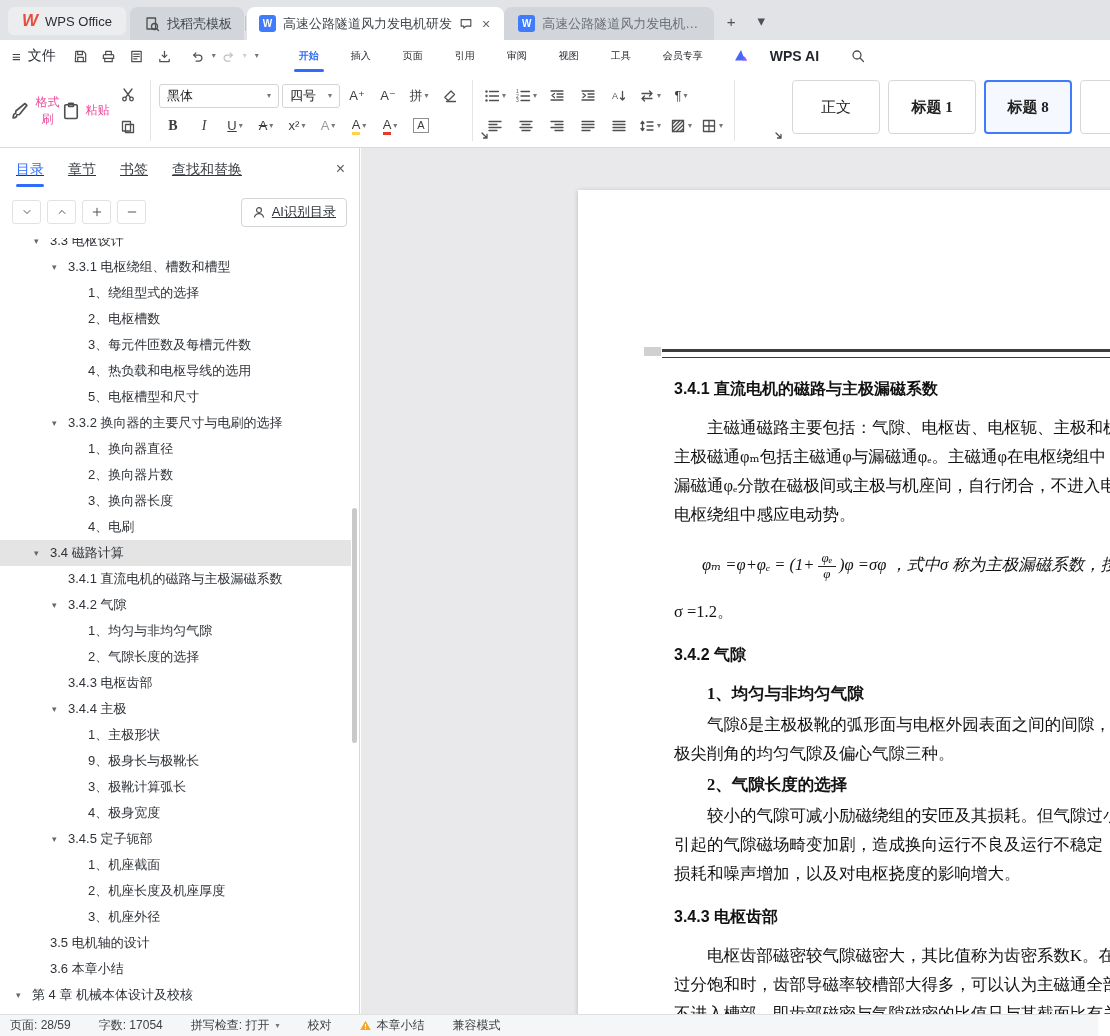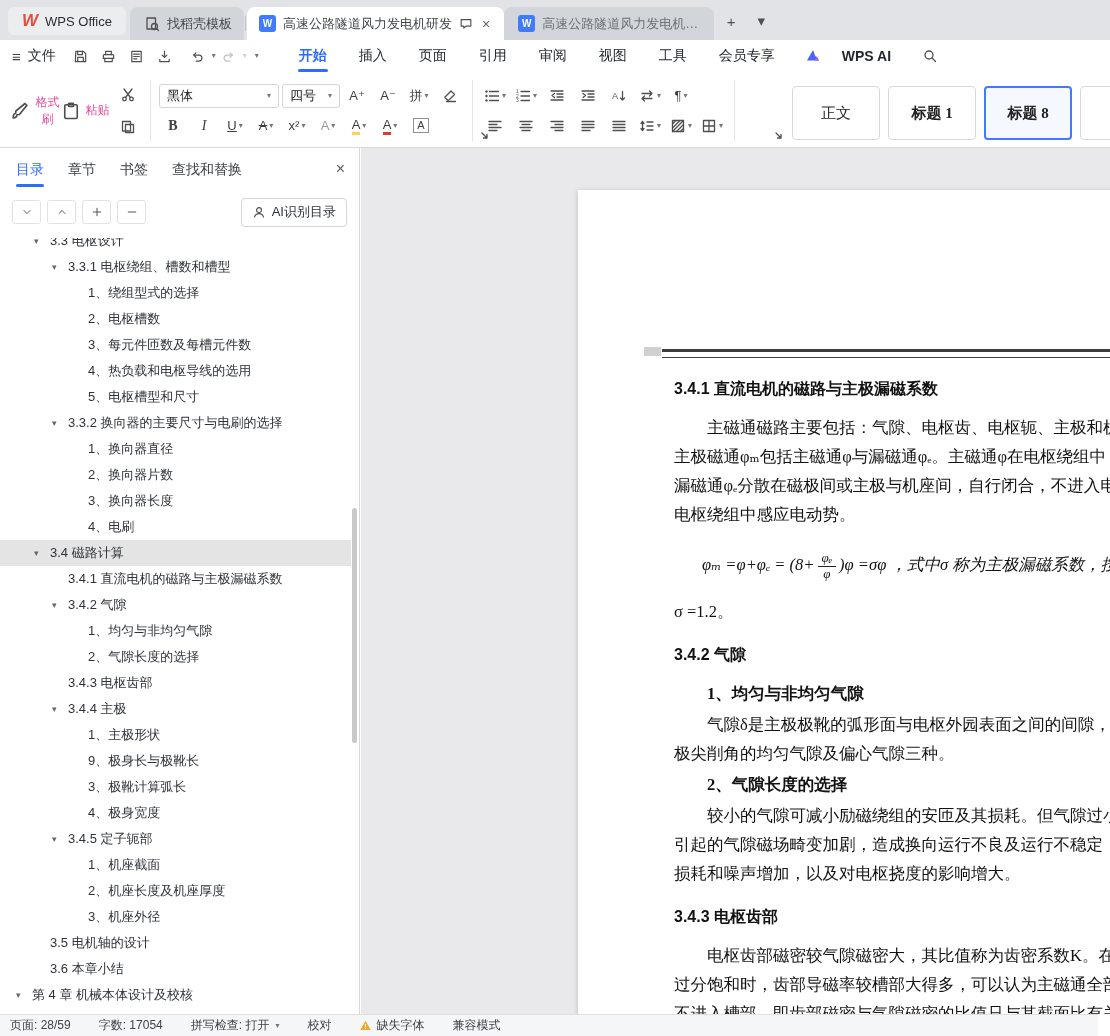--- a/index.html
+++ b/index.html
@@ -33,21 +33,21 @@
   .menubar{position:absolute;top:40px;left:0;right:0;height:32px;background:#fff;
            display:flex;align-items:center;padding-left:12px;}
   .mb-file{display:flex;align-items:center;gap:7px;margin-right:12px;font-size:14px;color:#2b2f35;}
   .mb-hamburger{font-size:15px;color:#444;}
   .qa-btn{width:25px;height:23px;display:flex;align-items:center;justify-content:center;border-radius:3px;}
   .qa-btn .ic{width:15px;height:15px;}
   .qa-group{display:flex;align-items:center;gap:3px;}
   .undo-grp{display:flex;align-items:center;margin-left:8px;}
   .disabled{opacity:.35;}
   .mb-tabs{display:flex;margin-left:24px;height:32px;}
-  .mb-tab{padding:0 16px;display:flex;align-items:center;font-size:14px;color:#24282e;position:relative;}
+  .mb-tab{padding:0 16px;display:flex;align-items:center;font-size:10px;color:#24282e;position:relative;}
   .mb-tab.active{color:#2f6bfe;font-weight:bold;}
   .mb-tab.active::after{content:"";position:absolute;left:50%;transform:translateX(-50%);bottom:0;
                         width:30px;height:3px;border-radius:2px;background:#2f6bfe;}
   .wpsai{display:flex;align-items:flex-end;gap:21px;margin-left:14px;font-size:14px;font-weight:bold;color:#23272d;}
   .mb-search{margin-left:26px;width:26px;height:24px;display:flex;align-items:center;justify-content:center;}
 
   
   .ribbon{position:absolute;top:72px;left:0;right:0;height:76px;background:#fff;
           border-bottom:1px solid #d9d9d9;display:flex;align-items:stretch;padding:6px 0 4px 10px;box-sizing:border-box;}
   .rb-big{width:50px;display:flex;flex-direction:row;align-items:center;justify-content:center;gap:5px;
@@ -63,30 +63,30 @@
              justify-content:space-between;padding:0 7px;font-size:13px;color:#222;background:#fff;box-sizing:border-box;}
   .sel-font{width:120px;} .sel-size{width:58px;}
   .gl{display:inline-block;line-height:15px;}
   .g-b{font-weight:bold;font-family:"Liberation Serif",serif;font-size:14px;}
   .g-i{font-style:italic;font-family:"Liberation Serif",serif;font-size:14px;}
   .g-u{text-decoration:underline;}
   .g-s{text-decoration:line-through;}
   .g-h{color:#9a9a9a;}
   .g-box{border:1px solid #8f8f8f;padding:0 3px;font-size:11px;line-height:13px;}
   .launcher{position:absolute;bottom:6px;width:12px;height:12px;color:#9a9a9a;}
-  .styles-gallery{position:absolute;right:0;top:10px;width:318px;height:62px;display:flex;gap:8px;
+  .styles-gallery{position:absolute;right:0;top:4px;width:318px;height:62px;display:flex;gap:8px;
                   overflow:hidden;align-items:center;}
   .style-box{min-width:88px;height:54px;border:1px solid #d8d8d8;border-radius:4px;background:#fff;
              display:flex;align-items:center;justify-content:center;font-size:15px;color:#222;box-sizing:border-box;}
   .style-box.hd{font-weight:bold;font-family:"Liberation Serif",serif;}
   .style-box.selected{border:2px solid #3f7bfc;background:#f5f9ff;}
 
   
   .sidebar{position:absolute;top:148px;left:0;width:360px;bottom:22px;background:#fff;
-           border-right:1px solid #d8d8d8;box-sizing:border-box;overflow:hidden;}
+           border-right:1px solid #d8d8d8;box-sizing:border-box;overflow:hidden;text-decoration:underline;}
   .sb-tabs{height:44px;display:flex;align-items:center;padding:0 16px;gap:24px;font-size:14px;color:#3c4046;}
   .sb-tab{position:relative;height:44px;display:flex;align-items:center;}
   .sb-tab.active{color:#2f6bfe;}
   .sb-tab.active::after{content:"";position:absolute;left:50%;transform:translateX(-50%);bottom:5px;
                         width:28px;height:3px;border-radius:2px;background:#2f6bfe;}
   .sb-close{position:absolute;right:14px;top:12px;font-size:16px;color:#5c6166;}
   .sb-toolbar{height:40px;display:flex;align-items:center;padding:0 12px;gap:6px;}
   .sb-tb-btn{width:27px;height:22px;border:1px solid #e2e2e2;border-radius:3px;display:flex;
              align-items:center;justify-content:center;color:#555;}
   .sb-tb-btn .ic{width:12px;height:12px;}
@@ -628,21 +628,21 @@
 <div class="docarea">
   <div class="page">
     <div class="hdr-tab"></div>
     <div class="hdr-line"></div>
     <div class="page-content">
         <div class="b-heading">3.4.1 直流电机的磁路与主极漏磁系数</div>
         <div class="b-line indent">主磁通磁路主要包括：气隙、电枢齿、电枢轭、主极和机座</div>
         <div class="b-line">主极磁通φₘ包括主磁通φ与漏磁通φₑ。主磁通φ在电枢绕组中</div>
         <div class="b-line">漏磁通φₑ分散在磁极间或主极与机座间，自行闭合，不进入电</div>
         <div class="b-line">电枢绕组中感应电动势。</div>
-        <div class="b-formula"><span>φₘ =φ+φₑ = (8+</span><span class="frac">
+        <div class="b-formula"><span>φₘ =φ+φₑ = (1+</span><span class="frac">
             <span class="fn">φₑ</span>
             <span>φ</span>
           </span><span>)φ =σφ ，式中σ 称为主极漏磁系数，按</span></div>
         <div class="b-sigma">σ =1.2。</div>
         <div class="b-heading">3.4.2 气隙</div>
         <div class="b-subhead">1、均匀与非均匀气隙</div>
         <div class="b-line indent">气隙δ是主极极靴的弧形面与电枢外园表面之间的间隙，有</div>
         <div class="b-line">极尖削角的均匀气隙及偏心气隙三种。</div>
         <div class="b-subhead">2、气隙长度的选择</div>
         <div class="b-line indent">较小的气隙可减小励磁绕组的安匝及其损耗。但气隙过小</div>
@@ -671,18 +671,18 @@
     <span>校对</span>
   </div>
   <div class="st-item">
     <span>
         <svg class="ic" viewBox="0 0 16 16" aria-hidden="true">
           <path d="M8 2L14.5 13.5h-13z" fill="#f6a623"></path>
           <rect x="7.3" y="6" width="1.4" height="4" fill="#fff"></rect>
           <rect x="7.3" y="11" width="1.4" height="1.4" fill="#fff"></rect>
         </svg>
       </span>
-    <span>缺失字体</span>
+    <span>本章小结</span>
   </div>
   <div class="st-item">
     <span>兼容模式</span>
   </div>
 </div>
 
 </body></html>

